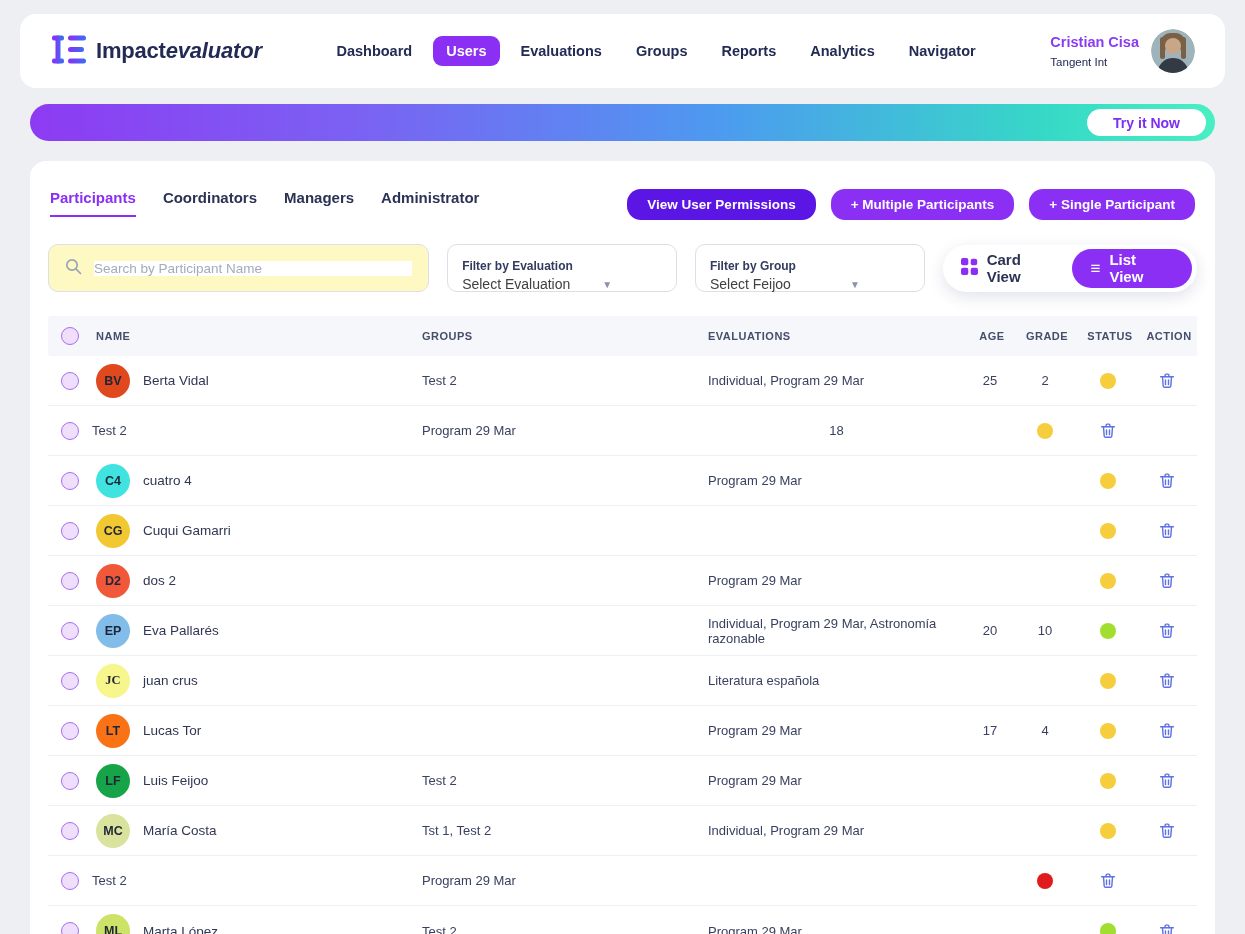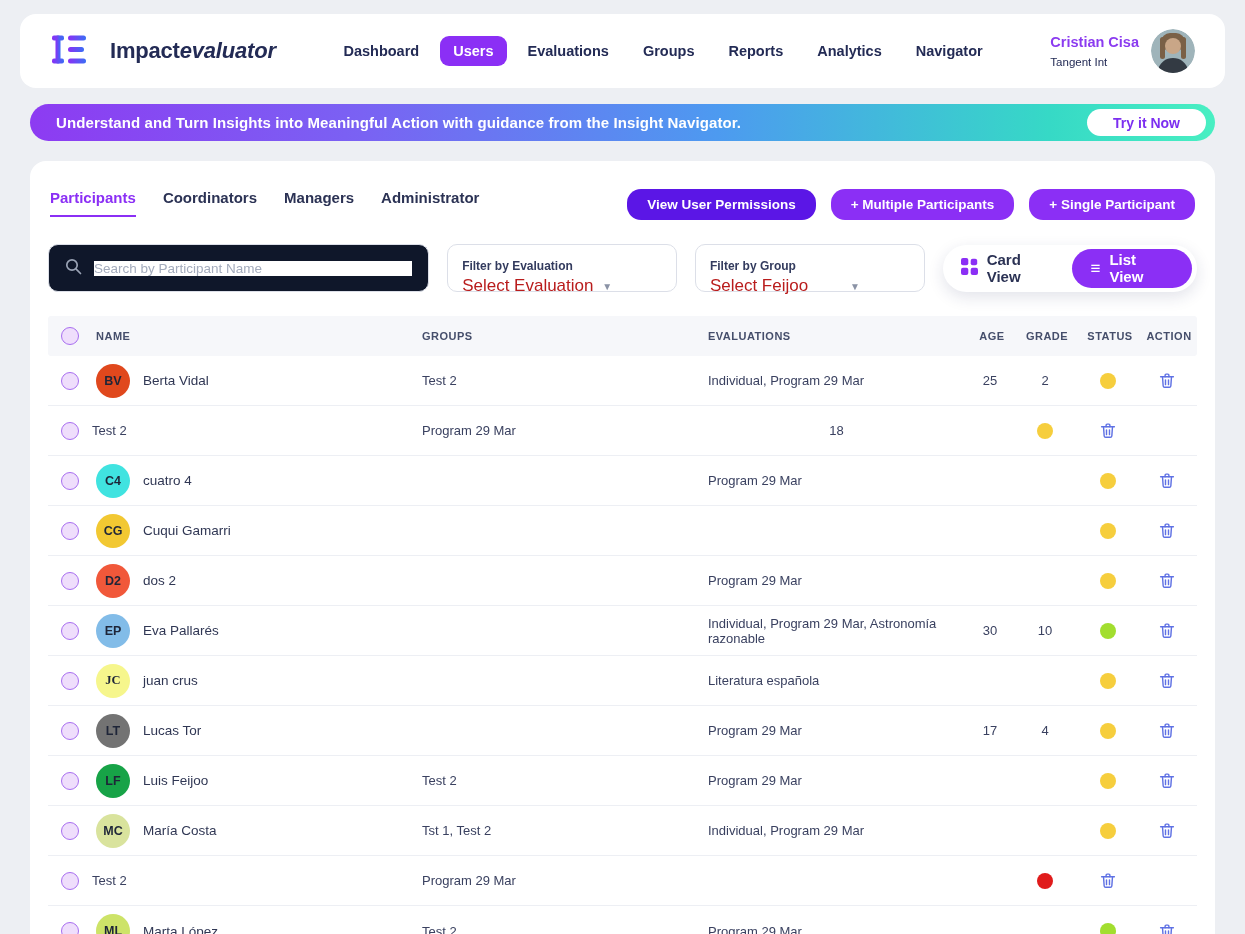--- a/index.html
+++ b/index.html
@@ -13,21 +13,21 @@
   
   .topbar {
     margin: 14px 20px 0;
     height: 74px;
     background: #fff;
     border-radius: 16px;
     display: flex;
     align-items: center;
     padding: 0 30px 0 32px;
   }
-  .logo { display: flex; align-items: center; gap: 24px; cursor: pointer; }
+  .logo { display: flex; align-items: center; gap: 10px; cursor: pointer; }
   .logo-text { font-size: 22px; color: #232b55; letter-spacing: -0.2px; }
   .logo-text b { font-weight: 800; }
   .logo-text i { font-weight: 600; font-style: italic; }
   .mainnav { display: flex; align-items: center; gap: 8px; margin: 0 auto; }
   .nav-item {
     font-size: 14.5px; font-weight: 600; color: #232b55;
     padding: 7px 13px; border-radius: 9px; cursor: pointer; white-space: nowrap;
   }
   .nav-item.active { background: #8b2ff5; color: #fff; }
   .userblock { display: flex; align-items: center; gap: 12px; cursor: pointer; }
@@ -78,38 +78,38 @@
     font-family: "Liberation Sans", sans-serif;
   }
   .btn-indigo { background: #5b16e6; }
   .btn-purple { background: #8b2ff5; }
 
   
   .filter-row { display: flex; align-items: center; gap: 18px; margin-top: 24px; }
   .searchbox {
     width: 385px; height: 48px;
     border: 1px solid #dcdfe8; border-radius: 10px;
-    display: flex; align-items: center; padding: 0 16px; gap: 12px; background: #0f172a;
+    display: flex; align-items: center; padding: 0 16px; gap: 12px; background: #fef9c3;
   }
   .searchbox input {
     border: none; outline: none; flex: 1;
     font-size: 13.5px; color: #3a4160; font-family: "Liberation Sans", sans-serif;
   }
   .searchbox input::placeholder { color: #a3abbc; }
   .filterbox {
     width: 232px; height: 48px;
     border: 1px solid #dcdfe8; border-radius: 10px;
     padding: 14px 14px 6px; background: #fff; cursor: pointer;
   }
   .filter-label { font-size: 12px; font-weight: 700; color: #333b5e; }
   .filter-value-row {
     display: flex; align-items: center; justify-content: space-between;
     width: 150px; margin-top: 3px;
   }
-  .filter-value { font-size: 17px; color: #b91c1c; }
+  .filter-value { font-size: 14px; color: #404040; }
   .caret { font-size: 10px; color: #8b93a6; }
 
   .view-toggle {
     margin-left: auto;
     background: #fff; border-radius: 25px;
     box-shadow: 0 5px 16px rgba(30,40,90,.13);
     height: 47px; display: flex; align-items: center;
     padding: 4px 5px 4px 18px; gap: 14px;
   }
   .view-opt { display: flex; align-items: center; gap: 9px; cursor: pointer; }
@@ -204,21 +204,20 @@
         <circle cx="22" cy="17" r="8" fill="#c9a687"></circle>
         <path d="M6 44c2-11 9-15 16-15s14 4 16 15z" fill="#333a43"></path>
         <rect x="9" y="8" width="5" height="22" rx="2.5" fill="#7a6046"></rect>
         <rect x="30" y="8" width="5" height="22" rx="2.5" fill="#7a6046"></rect>
       </svg>
     </span>
   </div>
 </header>
 
 <div class="banner">
-  <span class="banner-text">Understand and Turn Insights into Meaningful Action with guidance from the Insight Navigator.</span>
   <button class="banner-cta">Try it Now</button>
 </div>
 
 <main class="main-card">
 
   <div class="tabs-row">
     <div class="tabs">
       <span class="tab active">Participants</span>
       <span class="tab">Coordinators</span>
       <span class="tab">Managers</span>
@@ -432,21 +431,21 @@
   <div class="tgrid trow">
     <div class="cell c-sel">
             <span class="chk"></span>
           </div>
     <div class="cell c-name">
       <span class="avatar" style="background: rgb(130, 188, 232);">EP</span>
       <span class="pname">Eva Pallarés</span>
     </div>
     <div class="cell"></div>
     <div class="cell" style="padding-right:14px">Individual, Program 29 Mar, Astronomía razonable</div>
-    <div class="cell c-age">30</div>
+    <div class="cell c-age">20</div>
     <div class="cell c-grade">10</div>
     <div class="cell c-status">
             <span class="dot" style="background: rgb(162, 222, 47);"></span>
           </div>
     <div class="cell c-action">
       <span class="trash">
         <svg width="18" height="19" viewBox="0 0 24 24" fill="none" stroke="#5f71e4" stroke-width="1.9" stroke-linecap="round" stroke-linejoin="round">
           <path d="M3.5 7h17"></path>
           <path d="M9.5 7V4.8A1.3 1.3 0 0 1 10.8 3.5h2.4a1.3 1.3 0 0 1 1.3 1.3V7"></path>
           <path d="M6 7l.9 12.3a1.9 1.9 0 0 0 1.9 1.7h6.4a1.9 1.9 0 0 0 1.9-1.7L18 7"></path>
@@ -483,21 +482,21 @@
         </svg>
       </span>
     </div>
   </div>
 
   <div class="tgrid trow">
     <div class="cell c-sel">
             <span class="chk"></span>
           </div>
     <div class="cell c-name">
-      <span class="avatar" style="background: #737373;">LT</span>
+      <span class="avatar" style="background: #f97316;">LT</span>
       <span class="pname">Lucas Tor</span>
     </div>
     <div class="cell"></div>
     <div class="cell" style="padding-right:14px">Program 29 Mar</div>
     <div class="cell c-age">17</div>
     <div class="cell c-grade">4</div>
     <div class="cell c-status">
             <span class="dot" style="background: rgb(246, 206, 61);"></span>
           </div>
     <div class="cell c-action">

